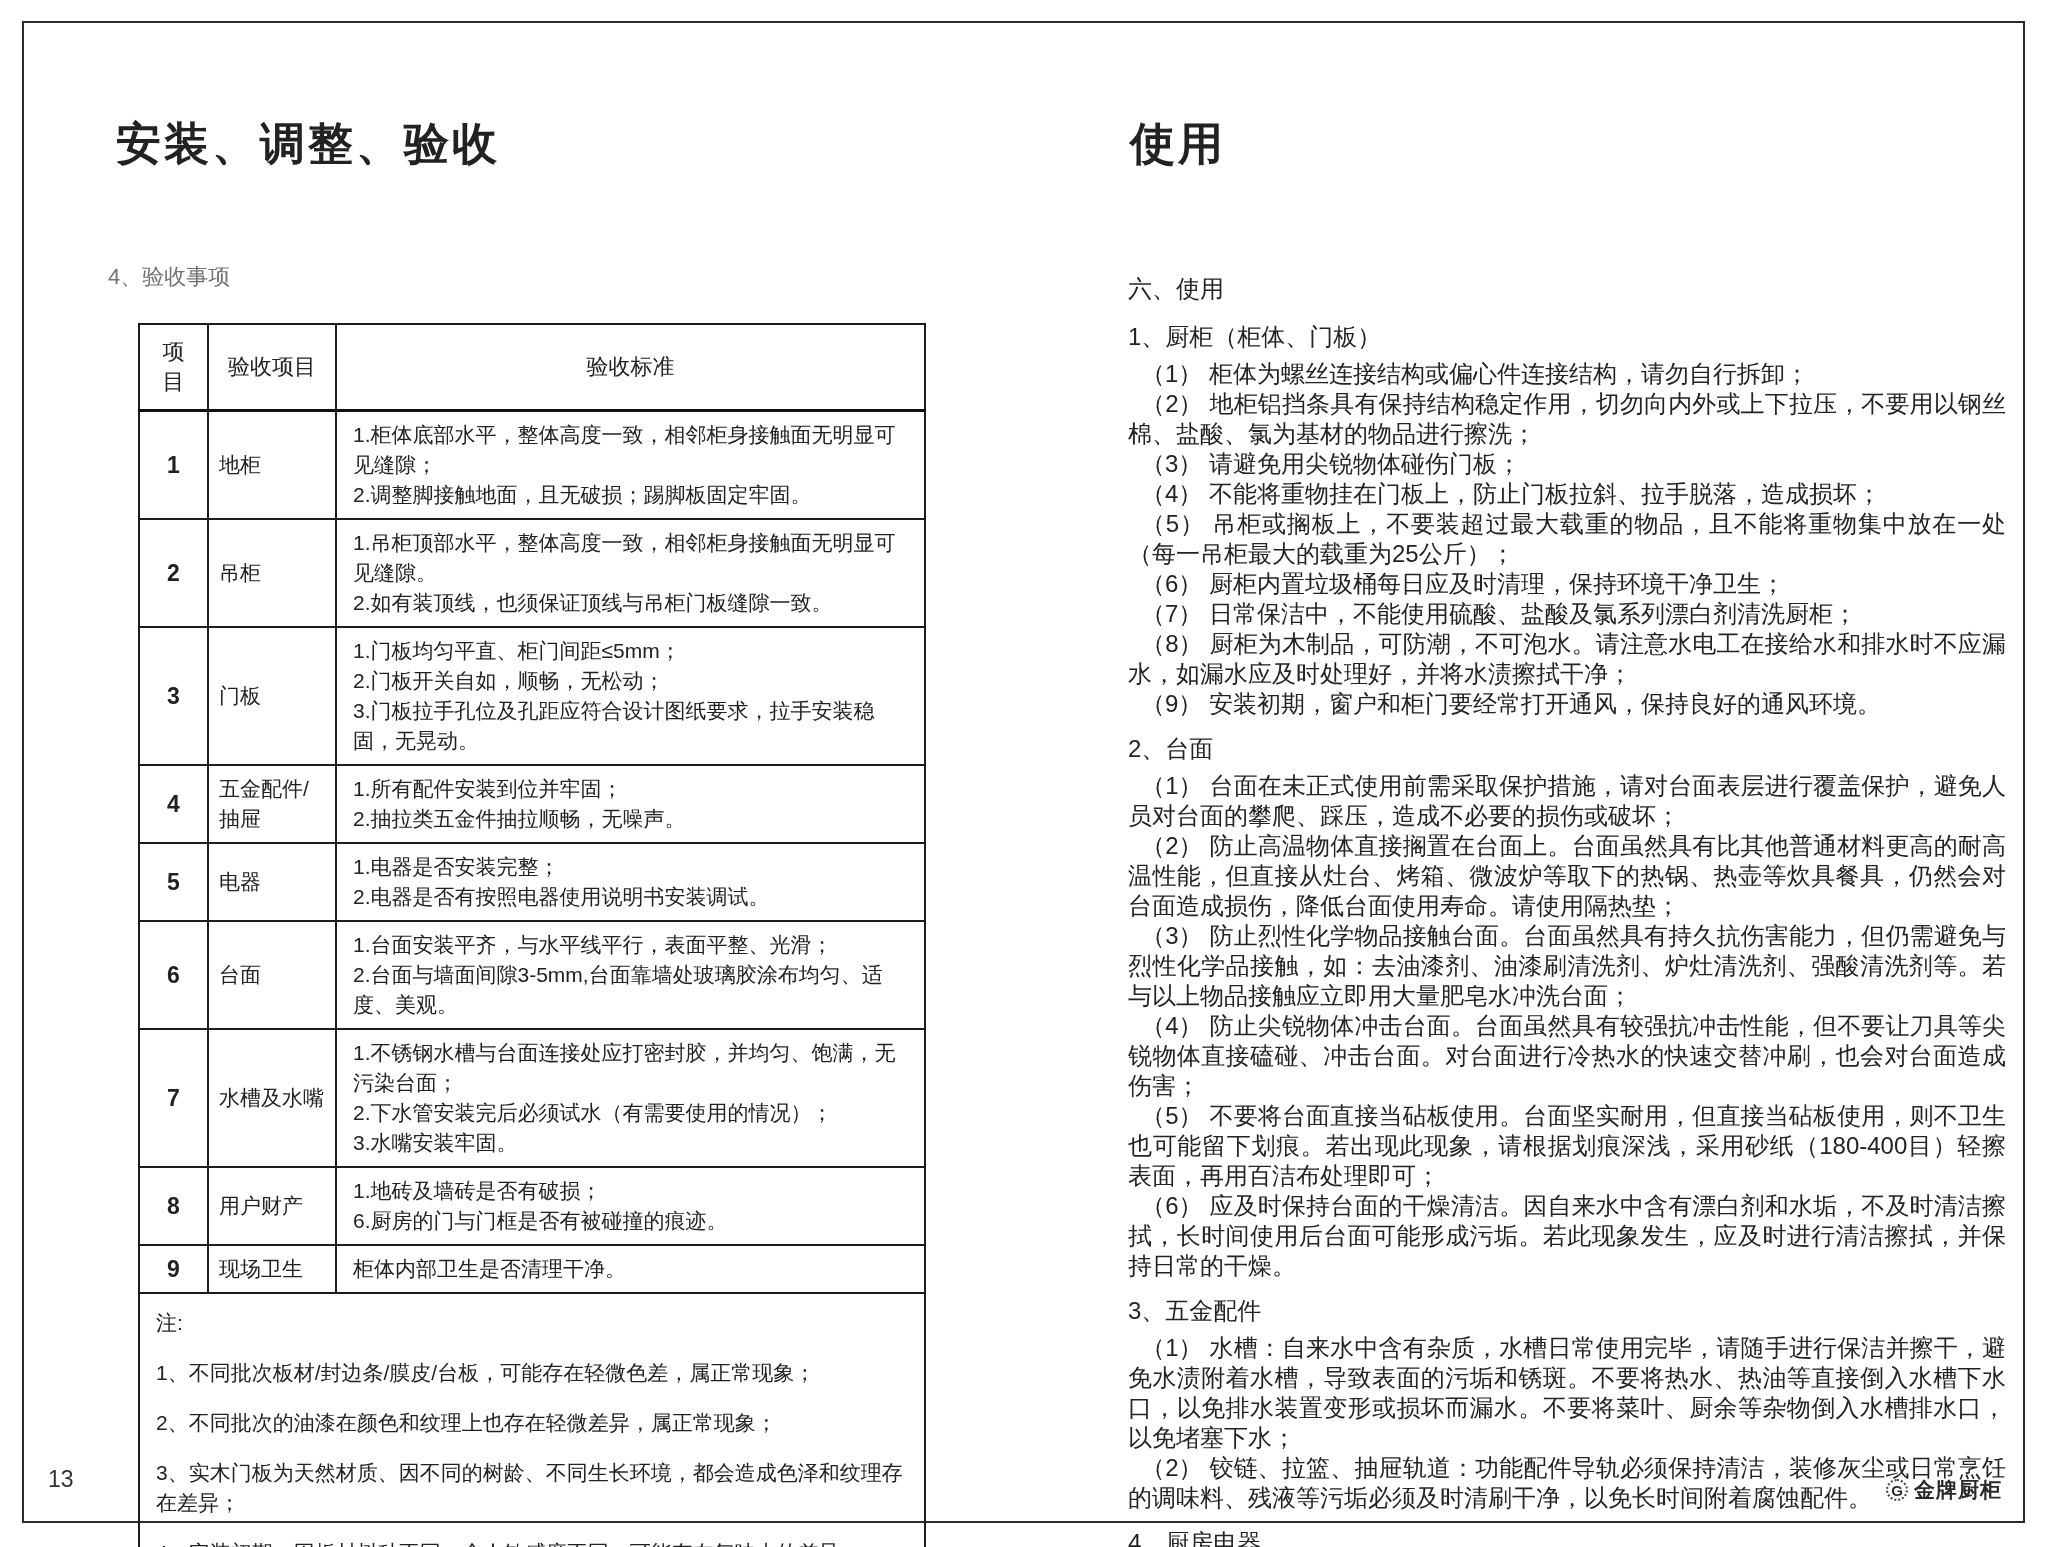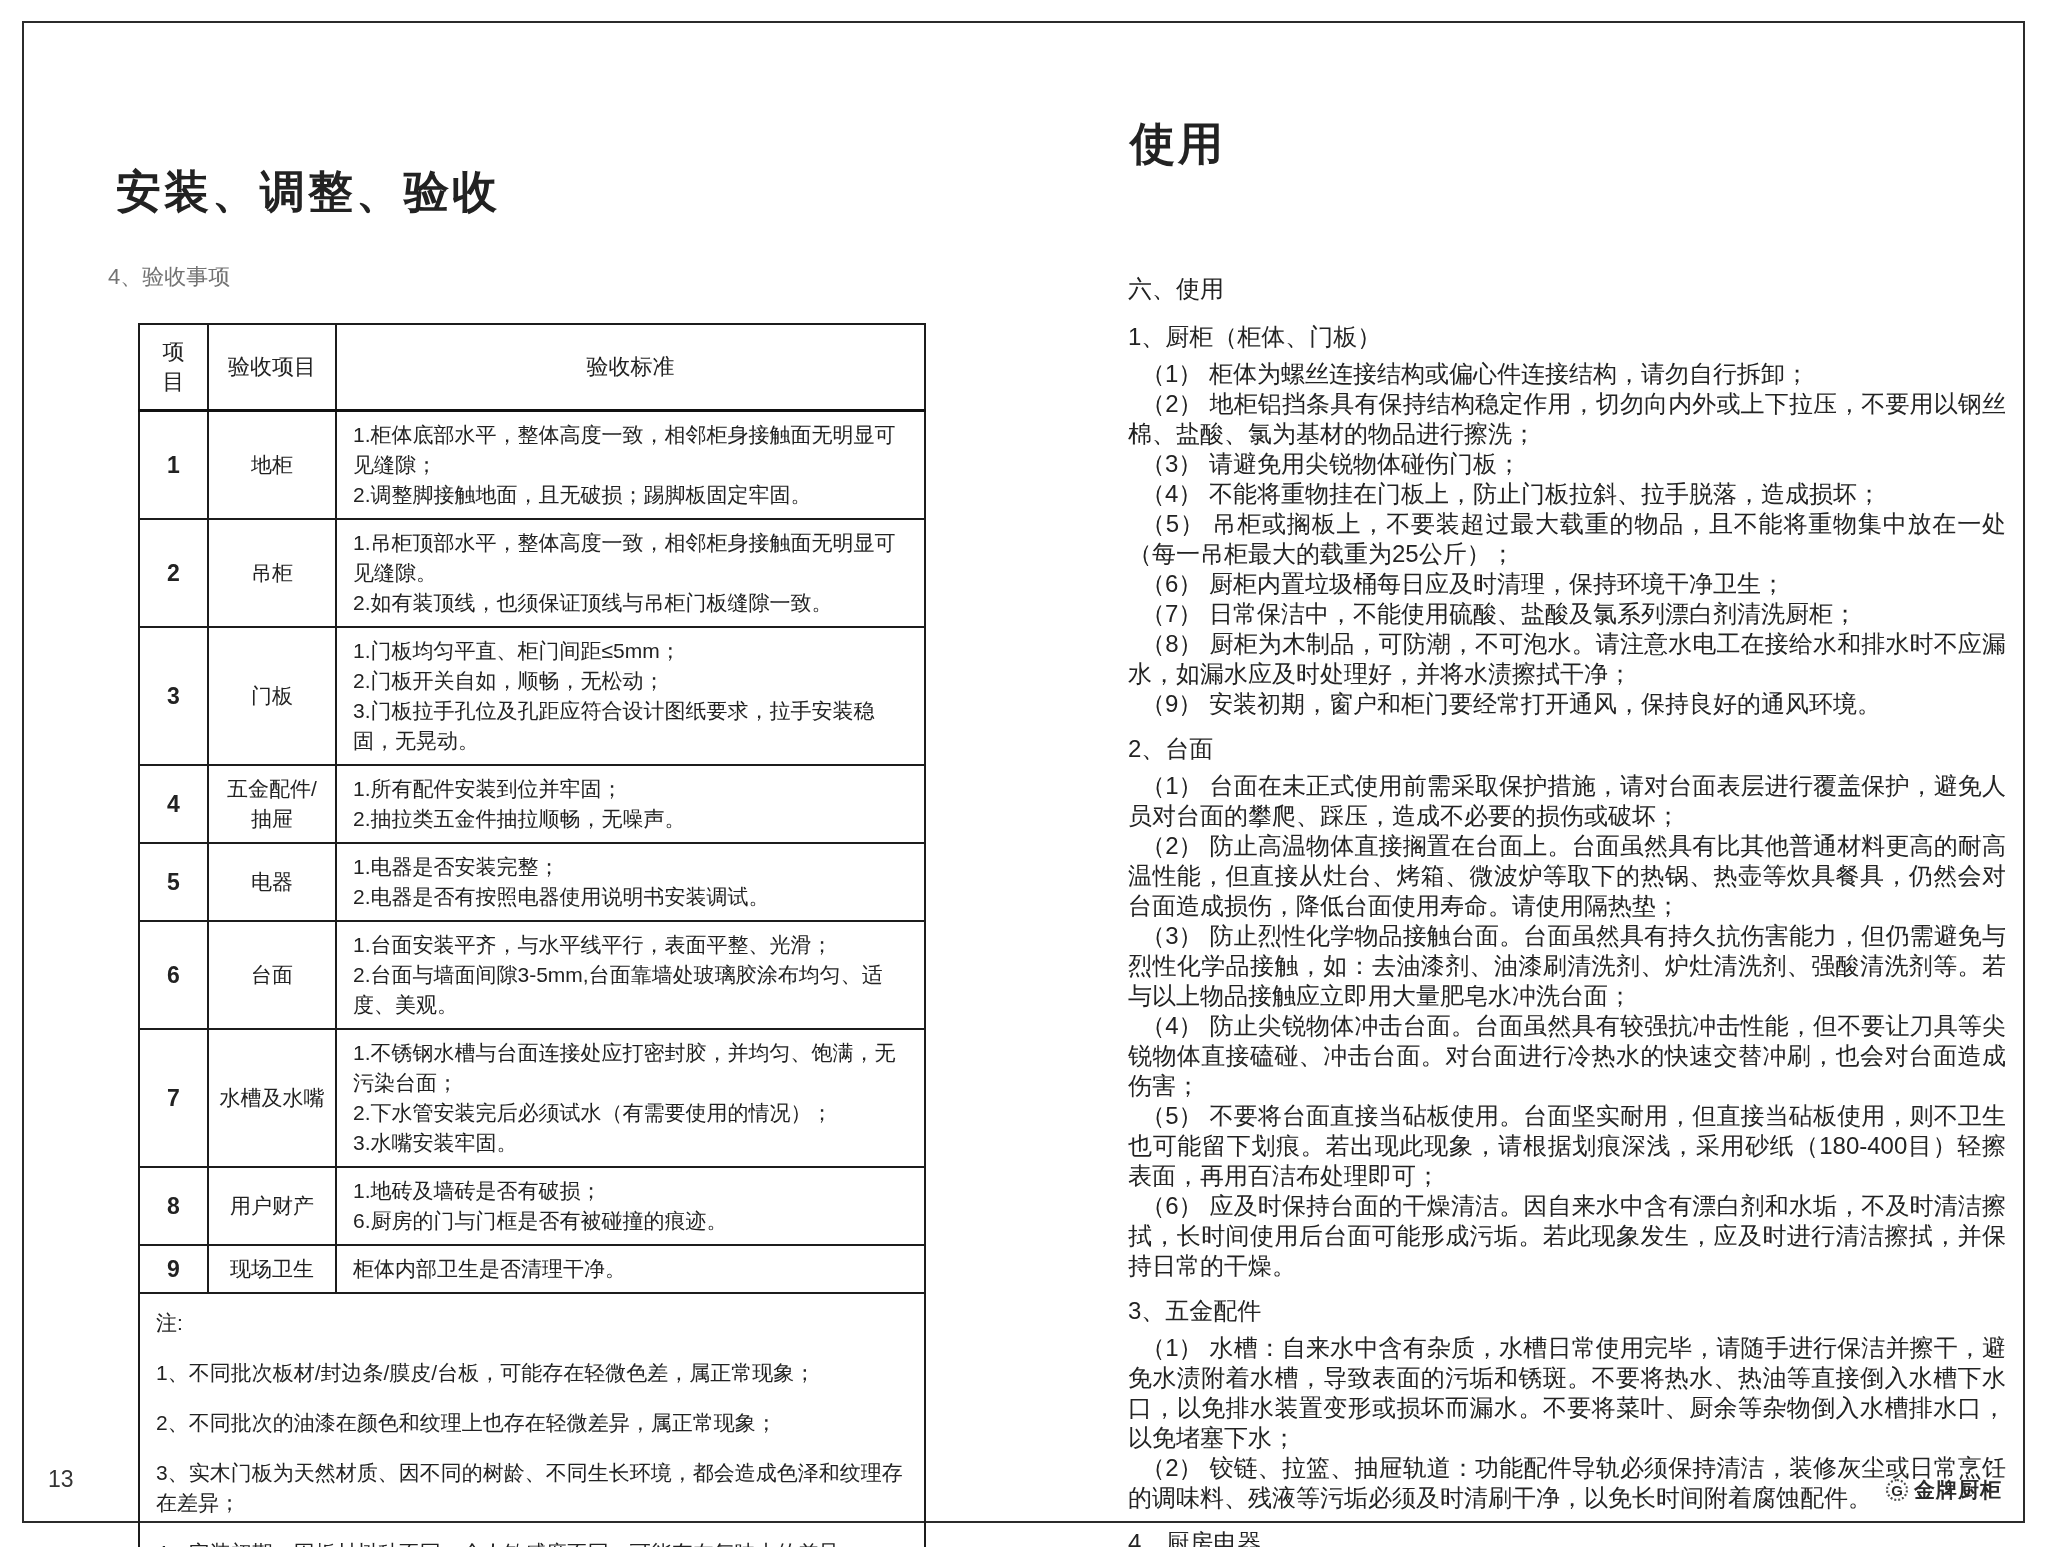--- a/index.html
+++ b/index.html
@@ -9,40 +9,40 @@
     -webkit-font-smoothing:antialiased;
   }
   .page-frame{
     position:absolute;left:22px;top:21px;width:2003px;height:1502px;
     border:2px solid #2b2b2b;box-sizing:border-box;pointer-events:none;
   }
   .page-title{
     position:absolute;margin:0;font-size:45px;font-weight:600;color:#222;
     letter-spacing:3px;line-height:1.15;
   }
-  .left-title{left:116px;top:118px;margin-top:48px;}
+  .left-title{left:116px;top:118px;}
   .right-title{left:1130px;top:118px;}
   .left-subtitle{
     position:absolute;left:108px;top:262px;font-size:22px;line-height:30px;color:#737373;
   }
   
   table.acceptance{
     position:absolute;left:138px;top:323px;width:786px;
     border-collapse:collapse;table-layout:fixed;
     font-size:21px;line-height:30px;color:#222;
   }
   table.acceptance th,table.acceptance td{
     border:2px solid #1c1c1c;vertical-align:middle;box-sizing:border-box;
   }
   table.acceptance thead th{
     font-weight:normal;font-size:22px;text-align:center;
     padding:12px 14px;border-bottom:3px solid #111;
   }
   td.cell-num{text-align:center;font-weight:bold;font-size:23px;padding:8px 4px;}
-  td.cell-item{text-align:center;padding:8px 10px;}
+  td.cell-item{text-align:left;padding:8px 10px;}
   td.cell-std{padding:8px 16px;text-align:left;}
   .std-line{margin:0;}
   td.notes-cell{padding:14px 16px 26px;vertical-align:top;}
   .notes-label{margin:0;font-size:21px;line-height:30px;}
   p.note{margin:20px 0 0;font-size:21px;line-height:30px;}
   
   .right-content{
     position:absolute;left:1128px;top:274px;width:878px;
     font-size:24px;line-height:30px;color:#232323;
   }

